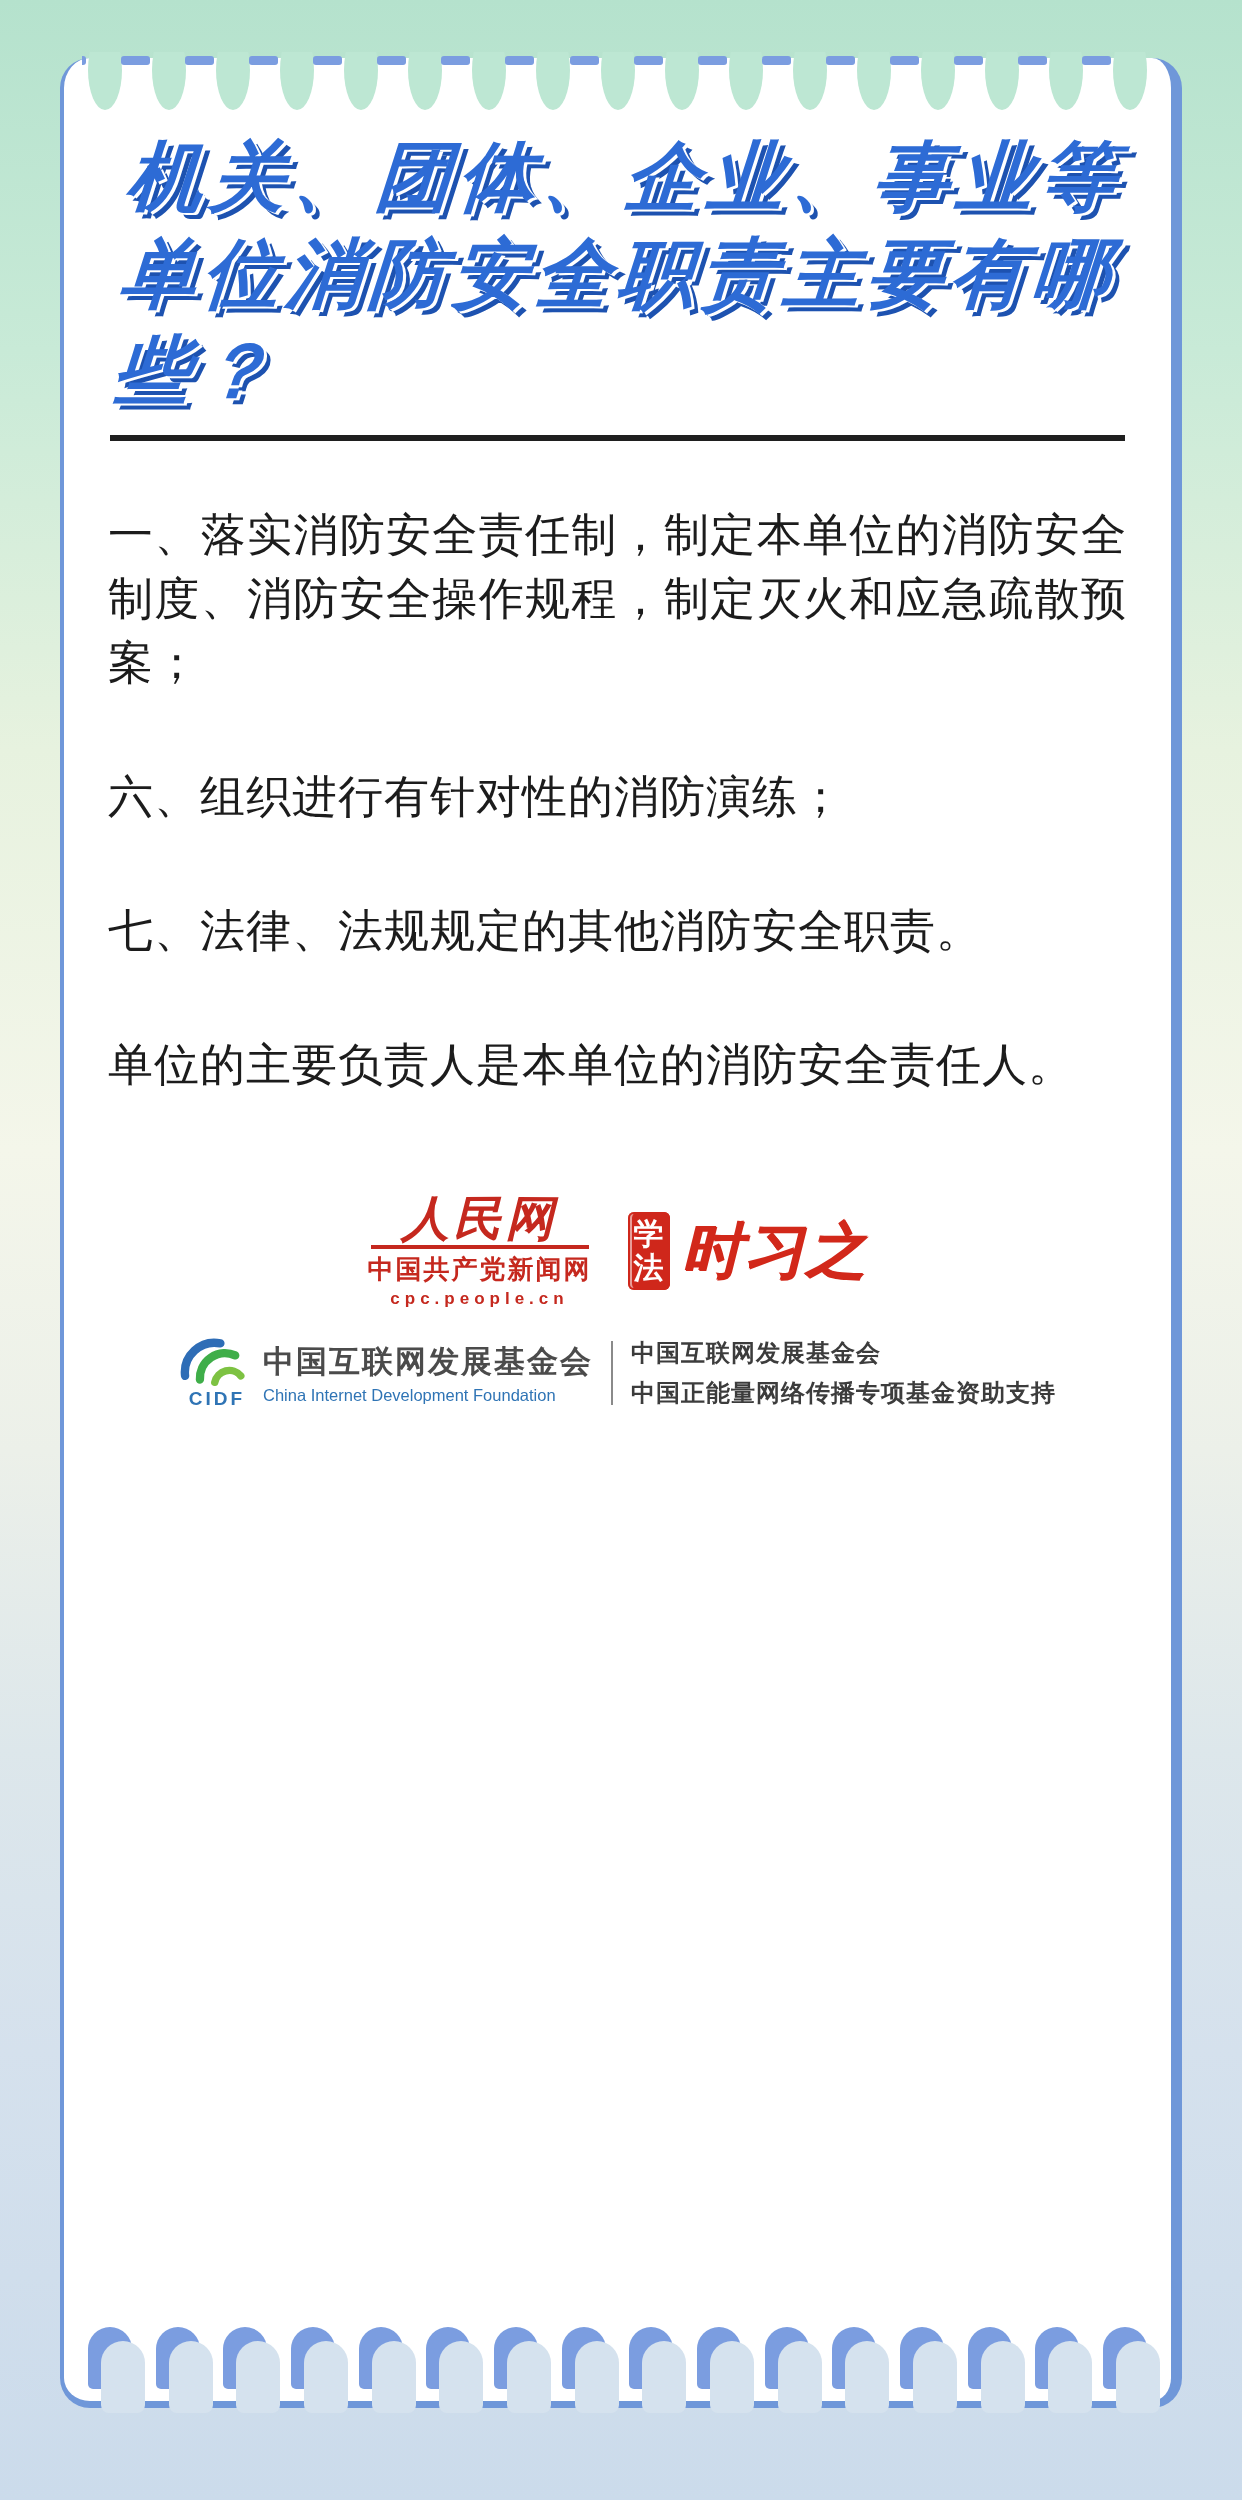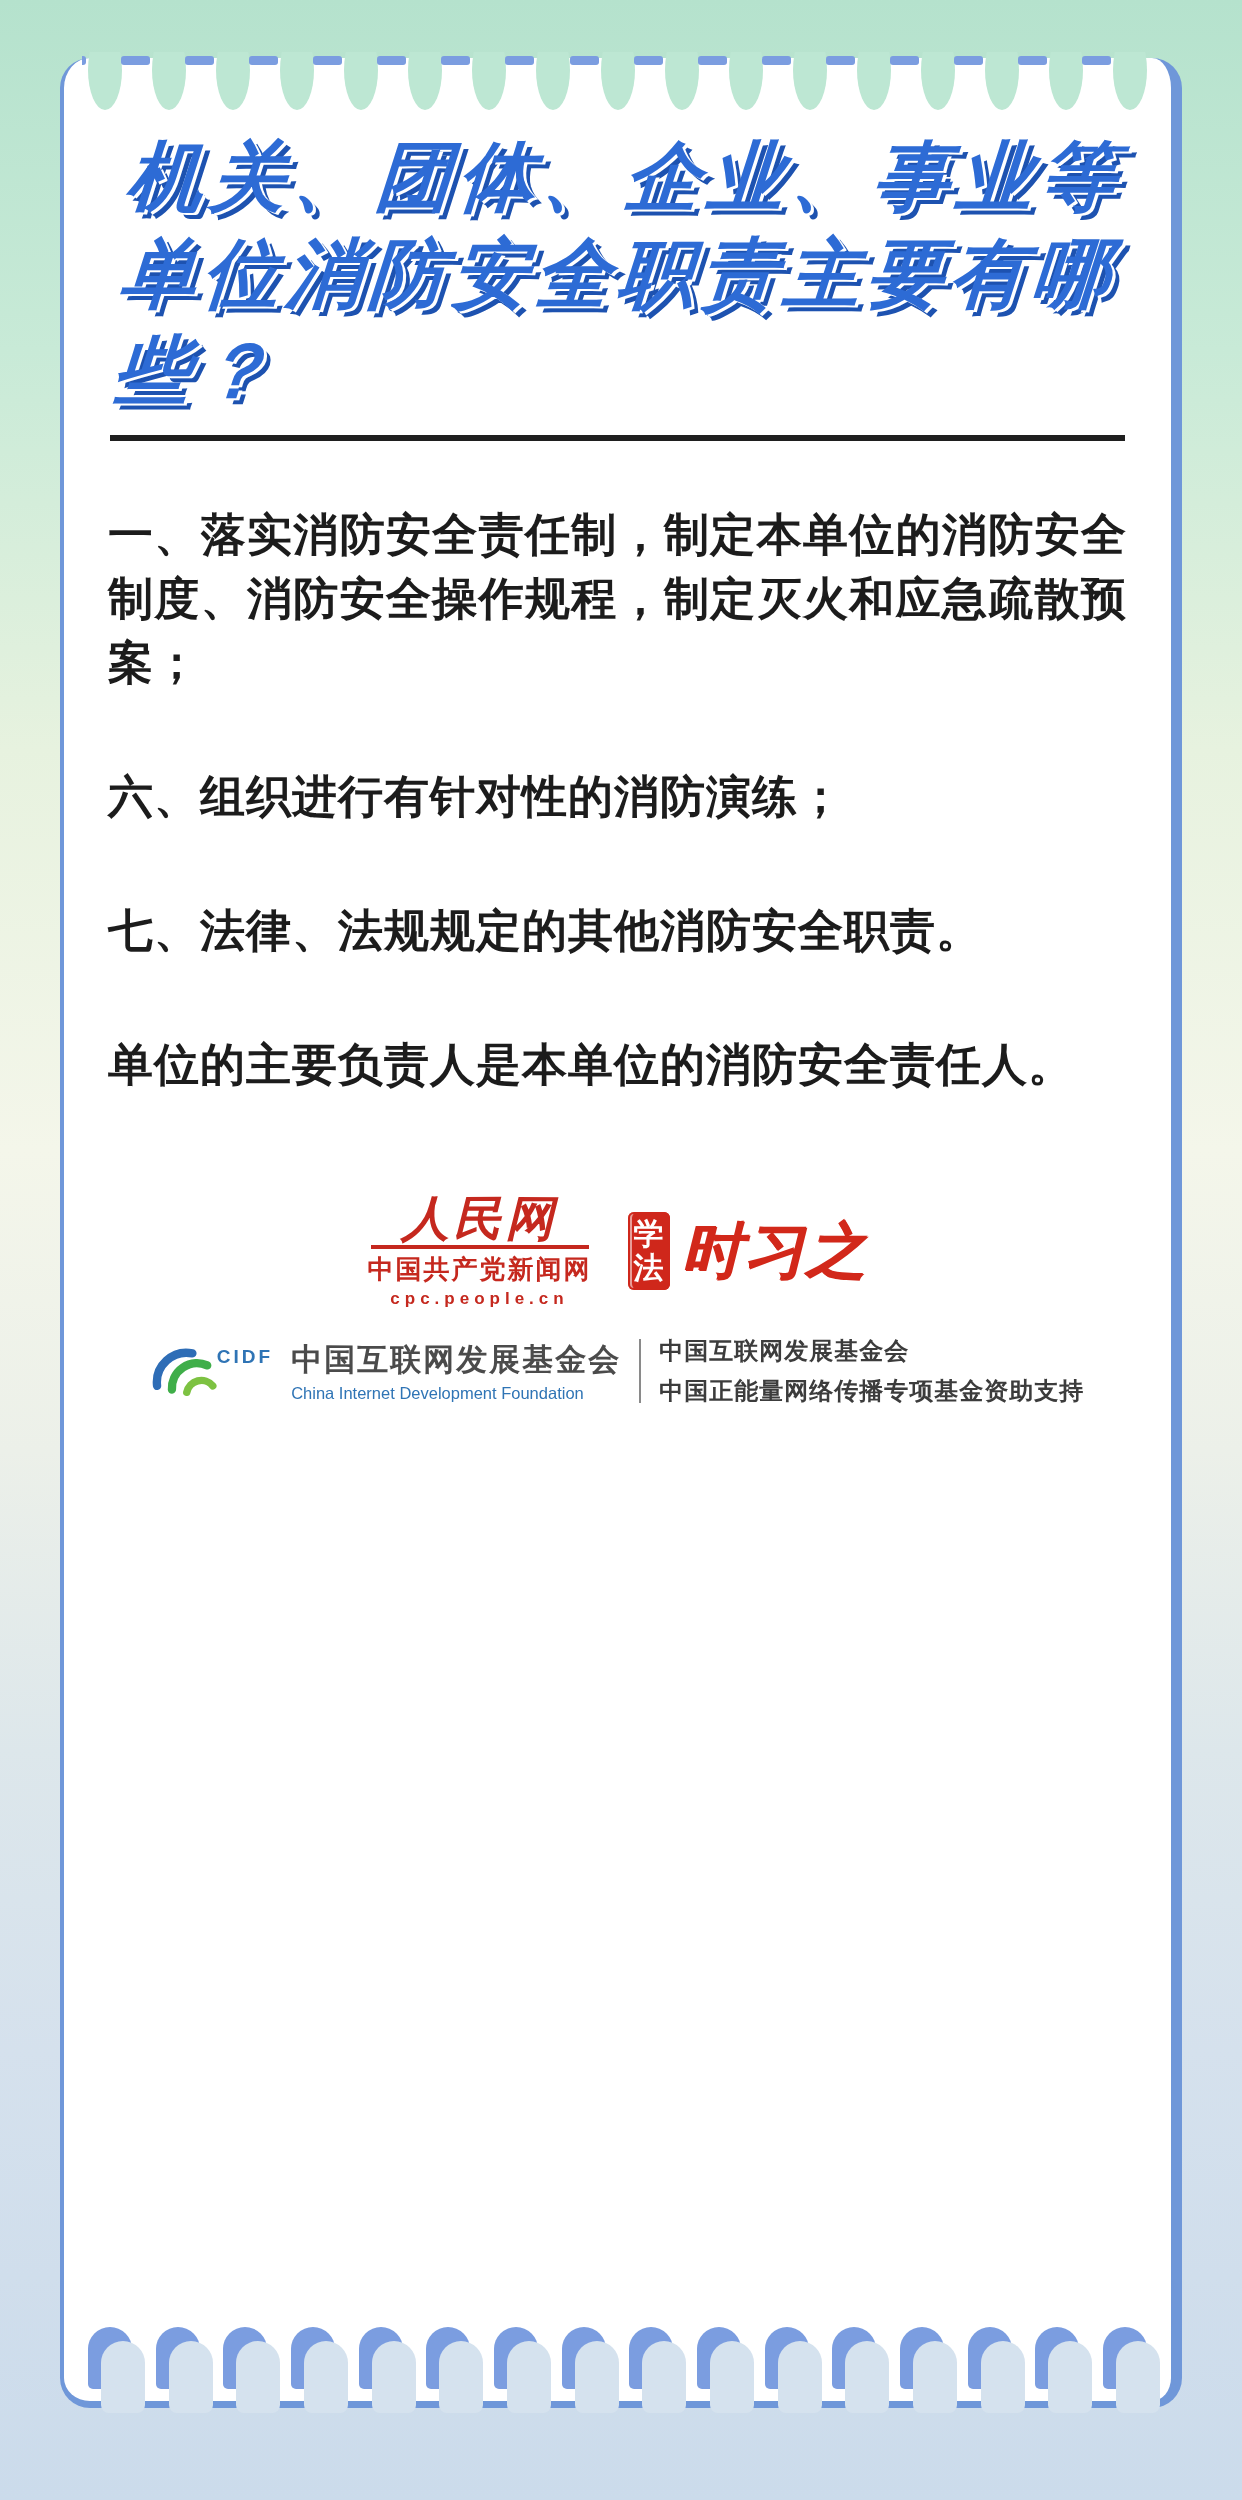--- a/index.html
+++ b/index.html
@@ -53,21 +53,21 @@
     margin:0 0 16px 2px;
     font-size:76px;line-height:97px;font-weight:bold;font-style:italic;
     letter-spacing:7px;color:#2d6bd5;white-space:pre-line;
     transform:skewX(-4deg);transform-origin:left bottom;
     text-shadow:3px 2px 0 #ffffff, 7px 6px 0 #1d52b0;
     font-family:"DejaVu Sans","Liberation Sans",sans-serif;
   }
   .divider{height:6px;background:#1f1f1f;border:none;margin:0 2px 62px 2px;}
   .para{
     margin:0 0 70px 0;font-size:45px;line-height:64px;letter-spacing:1px;
-    color:#1c1c1c;text-align:justify;font-weight:bold;
+    color:#1c1c1c;text-align:justify;
   }
   .closing{margin-bottom:0;}
   
   .footer-row1{margin-top:96px;display:flex;justify-content:center;align-items:center;gap:36px;}
   .pd-logo{display:flex;flex-direction:column;align-items:center;color:#c5281e;}
   .pd-script{
     font-family:"DejaVu Serif","Liberation Serif",serif;
     font-style:italic;font-weight:bold;font-size:48px;line-height:50px;letter-spacing:4px;
   }
   .pd-rule{width:218px;height:4px;background:#c5281e;margin:2px 0 3px 0;}
@@ -78,21 +78,21 @@
     width:42px;height:78px;background:#cf271b;border-radius:6px;
     display:flex;flex-direction:column;align-items:center;justify-content:center;
     color:#ffffff;font-size:30px;font-weight:bold;line-height:34px;
     box-shadow:inset 0 0 0 2px #cf271b, inset 4px 0 0 0 rgba(255,255,255,.55);
   }
   .sxz-text{
     font-size:60px;font-weight:bold;font-style:italic;color:#d2281a;letter-spacing:2px;
     text-shadow:1px 1px 0 #d2281a;
   }
   .footer-row2{margin-top:26px;display:flex;justify-content:center;align-items:center;gap:18px;}
-  .cidf{display:flex;flex-direction:row;align-items:flex-start;}
+  .cidf{display:flex;flex-direction:column;align-items:flex-end;}
   .cidf-abbr{font-size:19px;font-weight:bold;color:#2f74b5;letter-spacing:3px;margin-top:1px;}
   .cidf-names{display:flex;flex-direction:column;}
   .cidf-cn{font-size:31px;font-weight:bold;color:#4b4b4b;letter-spacing:2px;}
   .cidf-en{font-size:16.5px;color:#2f74b5;margin-top:3px;}
   .vbar{width:2px;height:64px;background:#8a8a8a;}
   .support{display:flex;flex-direction:column;color:#3c3c3c;font-weight:bold;}
   .support-l1{font-size:24px;letter-spacing:1px;}
   .support-l2{font-size:24px;letter-spacing:1px;margin-top:8px;text-align:center;}
 </style>
 </head>

